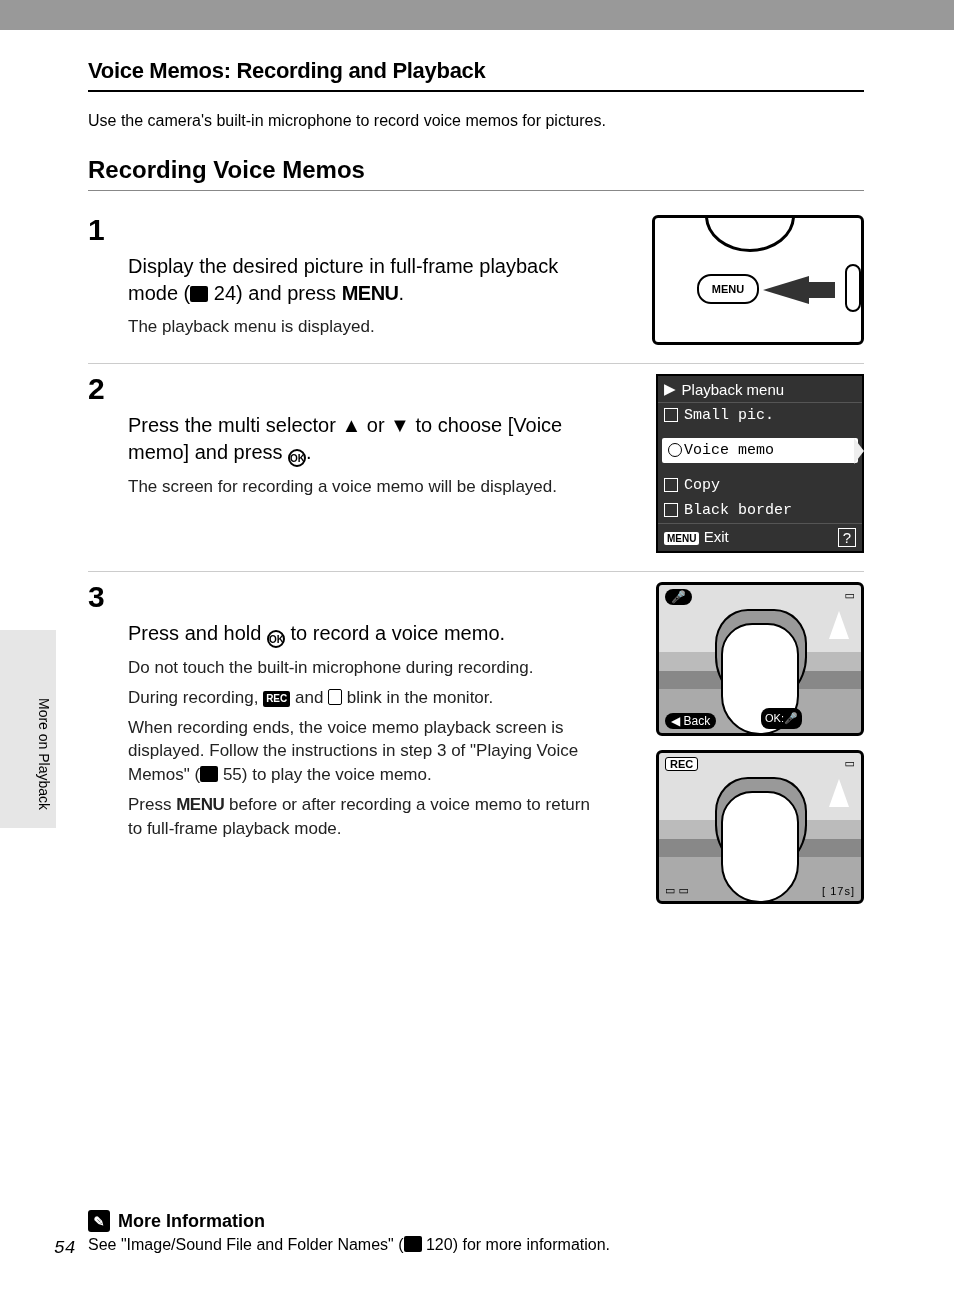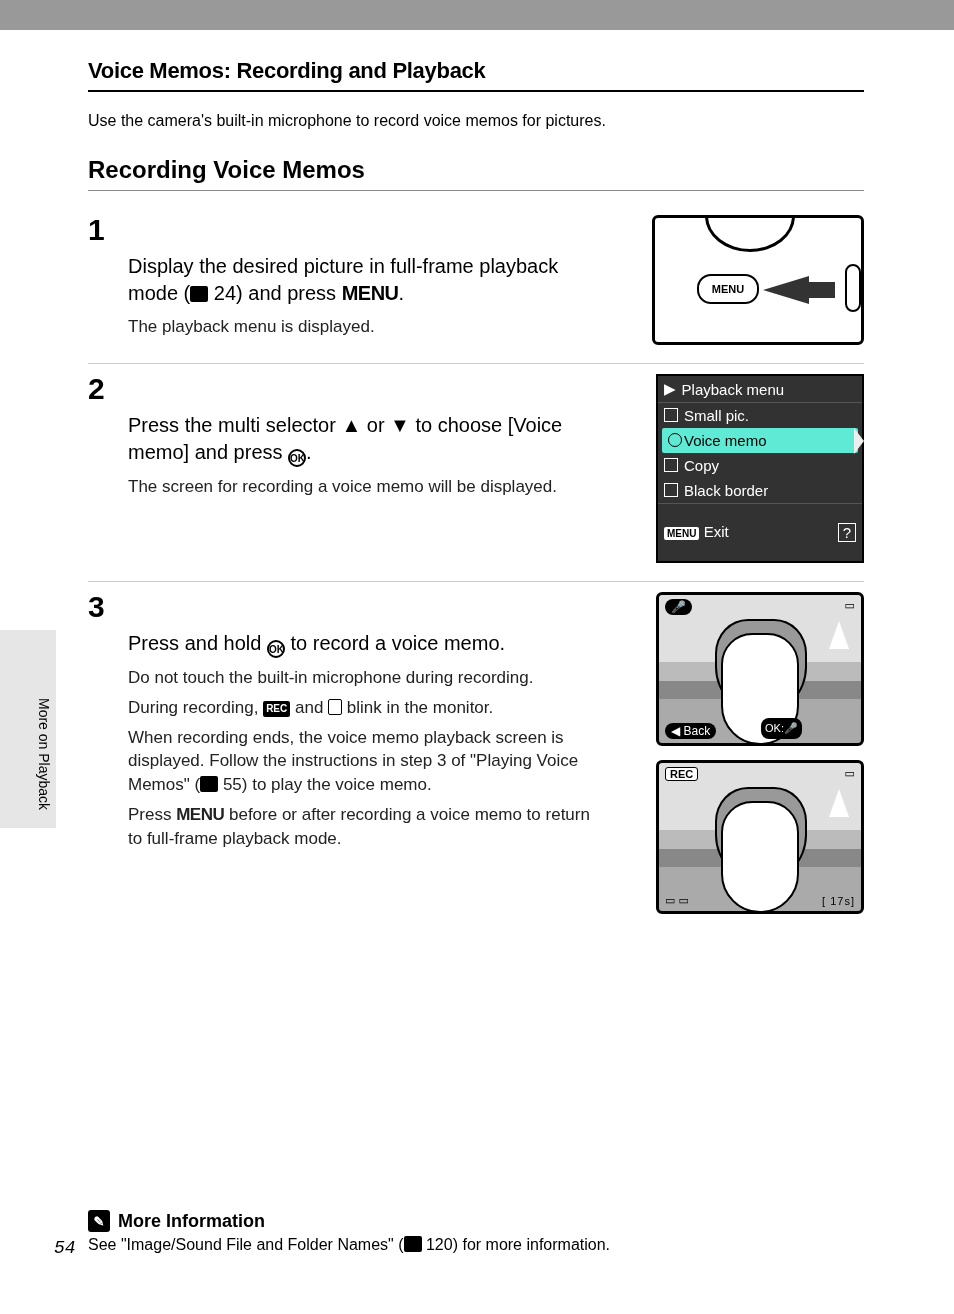--- a/index.html
+++ b/index.html
@@ -18,25 +18,25 @@
   .stepimg { flex-shrink: 0; margin-left: 8px; }
   .camera-diagram { width: 212px; height: 130px; border: 3px solid #000; border-radius: 6px; position: relative; background: #fff; overflow: hidden; }
   .camera-diagram .barrel { position: absolute; left: 50px; top: -38px; width: 90px; height: 72px; border: 3px solid #000; border-radius: 50%; }
   .camera-diagram .menu { position: absolute; left: 42px; top: 56px; width: 62px; height: 30px; border: 2px solid #000; border-radius: 14px; display: flex; align-items: center; justify-content: center; font-size: 11px; font-weight: 700; }
   .camera-diagram .arrow { position: absolute; left: 108px; top: 58px; width: 0; height: 0; border-top: 14px solid transparent; border-bottom: 14px solid transparent; border-right: 46px solid #333; }
   .camera-diagram .arrow:after { content:""; position:absolute; left:46px; top:-8px; width:26px; height:16px; background:#333; }
   .camera-diagram .side { position:absolute; right:0; top:46px; width:16px; height:48px; border:2px solid #000; border-radius:8px; }
 
   .lcd-menu { width: 208px; border: 2px solid #000; background: #323232; color: #fff; font-size: 15px; }
   .lcd-menu .titlebar { background: #323232; padding: 4px 6px; display: flex; align-items: center; gap: 6px; border-bottom: 1px solid #555; }
-  .lcd-menu .row { padding: 4px 8px 4px 26px; position: relative; }
-  .lcd-menu .row.hl { background: #5eead4; color: #000; border-radius: 2px; margin: 0 4px; padding-left: 22px; }
+  .lcd-menu .row { padding: 4px 8px 4px 26px; position: relative; font-family: Liberation Mono, monospace; }
+  .lcd-menu .row.hl { background: #ffffff; color: #000; border-radius: 2px; margin: 10px 4px; padding-left: 22px; }
   .lcd-menu .row.hl:after { content:""; position:absolute; right:-6px; top:0; width:0; height:0; border-top:13px solid transparent; border-bottom:13px solid transparent; border-left:10px solid #eee; }
   .lcd-menu .mi { position:absolute; left:6px; top:5px; width:14px; height:14px; border:1px solid currentColor; }
-  .lcd-menu .footer { display:flex; justify-content:space-between; padding:19px 6px; border-top:1px solid #555; }
+  .lcd-menu .footer { display:flex; justify-content:space-between; padding:4px 6px; border-top:1px solid #555; }
   .lcd-menu .menutag { background:#fff; color:#000; font-size:10px; font-weight:700; padding:1px 3px; border-radius:2px; }
 
   .screenshot { width: 208px; height: 154px; border: 3px solid #000; border-radius: 6px; position: relative; background: linear-gradient(#e0e0e0 45%, #bbb 45%, #bbb 58%, #888 58%, #888 70%, #aaa 70%); overflow: hidden; margin-bottom: 14px; }
   .screenshot .face { position:absolute; left:62px; top:38px; width:78px; height:112px; border-radius:40px 40px 50px 50px; background:#fff; border:2px solid #000; }
   .screenshot .hair { position:absolute; left:56px; top:24px; width:92px; height:96px; border-radius:50% 50% 70% 70%; background:#999; border:2px solid #000; }
   .screenshot .sail { position:absolute; right:12px; top:26px; width:0; height:0; border-left:10px solid transparent; border-right:10px solid transparent; border-bottom:28px solid #fff; }
   .screenshot .corner { position:absolute; font-size:11px; color:#000; }
   .screenshot .tl { left:6px; top:4px; }
   .screenshot .tr { right:6px; top:4px; }
   .screenshot .bl { left:6px; bottom:4px; }

